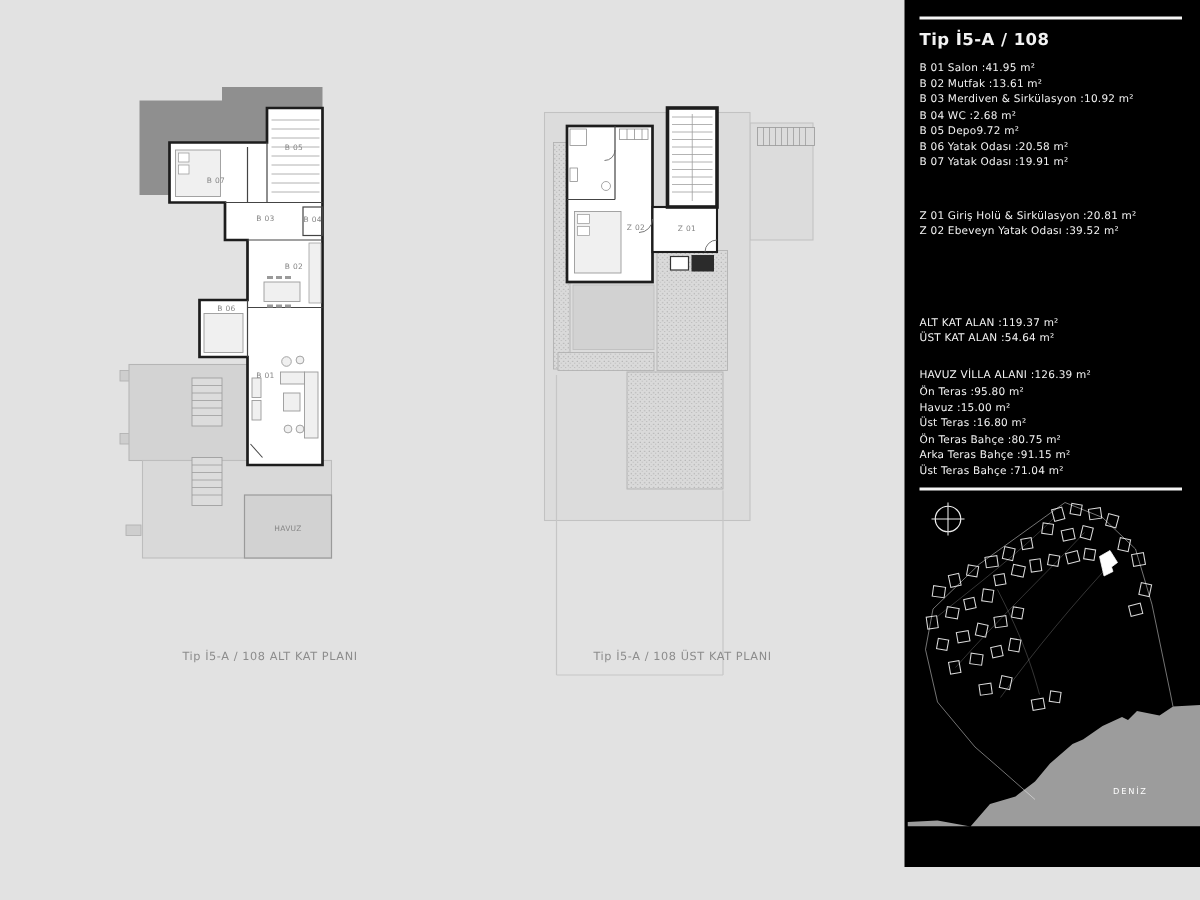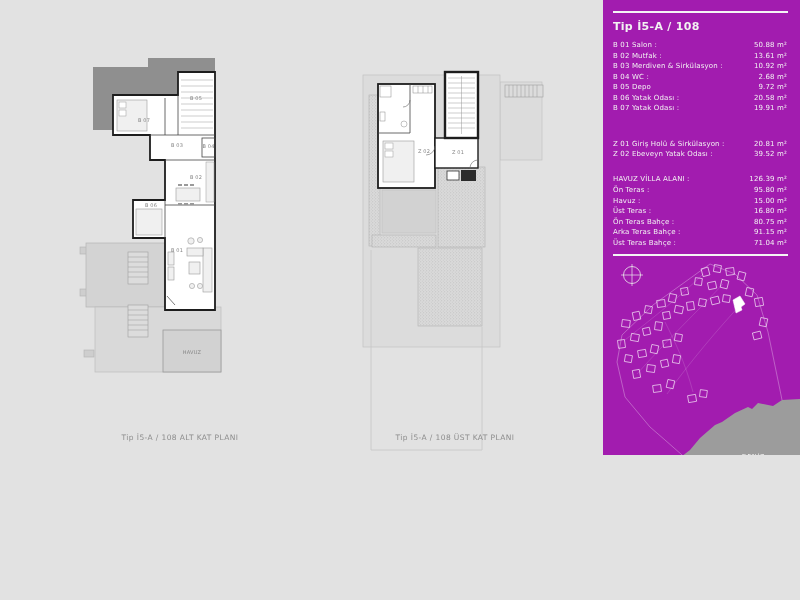--- a/index.html
+++ b/index.html
@@ -1,25 +1,25 @@
 <!DOCTYPE html>
 <html><head>
 <meta charset="utf-8">
 <style>
   html,body{margin:0;padding:0;background:#e2e2e2}
   .canvas{position:relative;width:800px;height:600px;background:#e2e2e2;overflow:hidden;
           font-family:"DejaVu Sans","Liberation Sans",sans-serif}
   .plans{position:absolute;left:0;top:0;display:block}
-  .sidebar{position:absolute;left:603px;top:0;width:197px;height:455px;background:#a21caf;
+  .sidebar{position:absolute;left:603px;top:0;width:197px;height:578px;background:#000000;
            color:#f2f2f2;box-sizing:border-box;overflow:hidden}
   .rule{height:2px;background:#f4f4f4;margin:11px 12px 0 10px}
   .rule.b{margin:6px 12px 0 10px}
   .title{font-size:11px;font-weight:bold;margin:7px 12px 0 10px;letter-spacing:.3px}
   .rows{margin:7px 13px 0 10px;font-size:7px;letter-spacing:.15px}
-  .srow{display:flex;justify-content:space-between;height:10.5px;line-height:10.5px;white-space:nowrap}
+  .srow{display:flex;justify-content:flex-start;height:10.5px;line-height:10.5px;white-space:nowrap}
   .g-z{margin-top:25px}.g-kat{margin-top:50px}.g-villa{margin-top:14px}
   .g-teras{margin-top:1px}.g-top{margin-top:13px}
   .sitemap{display:block;margin:6px 0 0 2px}
   .bld{fill:none;stroke:rgba(255,255,255,.85);stroke-width:.7}
   .roomlbl{font-size:5px;fill:#858585;letter-spacing:.2px}
   .caption{font-size:7.5px;fill:#8c8c8c;letter-spacing:.4px}
   .furn{fill:#f0f0f0;stroke:#9a9a9a;stroke-width:.6}
   .thinwall{stroke:#444;stroke-width:.8;fill:none}
   .tread{stroke:#999;stroke-width:.5;fill:none}
 </style>
@@ -140,21 +140,21 @@
   </svg>
 
   <aside class="sidebar">
     <div class="rule"></div>
     <div class="title">Tip İ5-A / 108</div>
 
     <div class="rows">
       <div>
         <div class="srow">
             <span>B 01 Salon :</span>
-            <span>50.88 m²</span>
+            <span>41.95 m²</span>
           </div>
         <div class="srow">
             <span>B 02 Mutfak :</span>
             <span>13.61 m²</span>
           </div>
         <div class="srow">
             <span>B 03 Merdiven &amp; Sirkülasyon :</span>
             <span>10.92 m²</span>
           </div>
         <div class="srow">
@@ -175,20 +175,30 @@
           </div>
       </div>
       <div class="g-z">
         <div class="srow">
             <span>Z 01 Giriş Holü &amp; Sirkülasyon :</span>
             <span>20.81 m²</span>
           </div>
         <div class="srow">
             <span>Z 02 Ebeveyn Yatak Odası :</span>
             <span>39.52 m²</span>
+          </div>
+      </div>
+      <div class="g-kat">
+        <div class="srow">
+            <span>ALT KAT ALAN :</span>
+            <span>119.37 m²</span>
+          </div>
+        <div class="srow">
+            <span>ÜST KAT ALAN :</span>
+            <span>54.64 m²</span>
           </div>
       </div>
       <div class="g-villa">
         <div class="srow">
             <span>HAVUZ VİLLA ALANI :</span>
             <span>126.39 m²</span>
           </div>
       </div>
       <div class="g-teras">
         <div class="srow">

